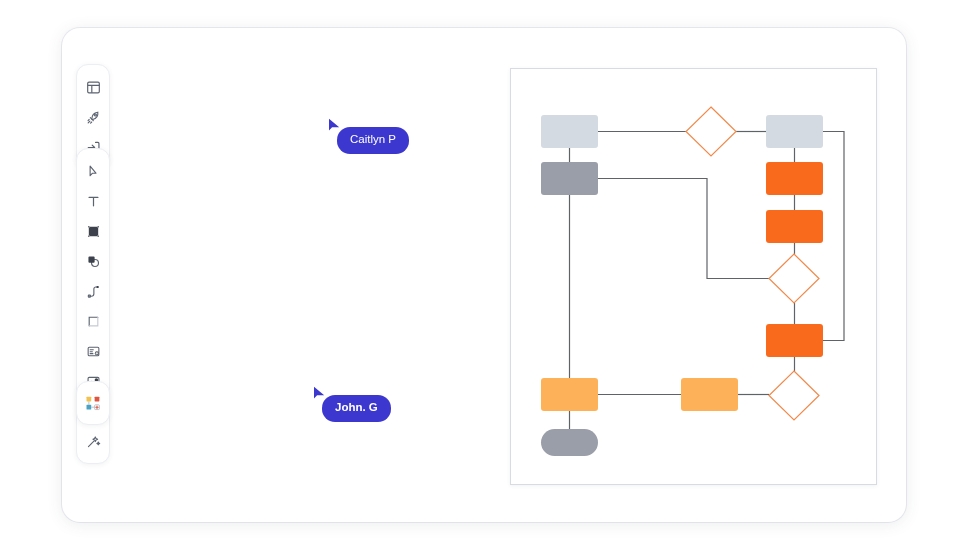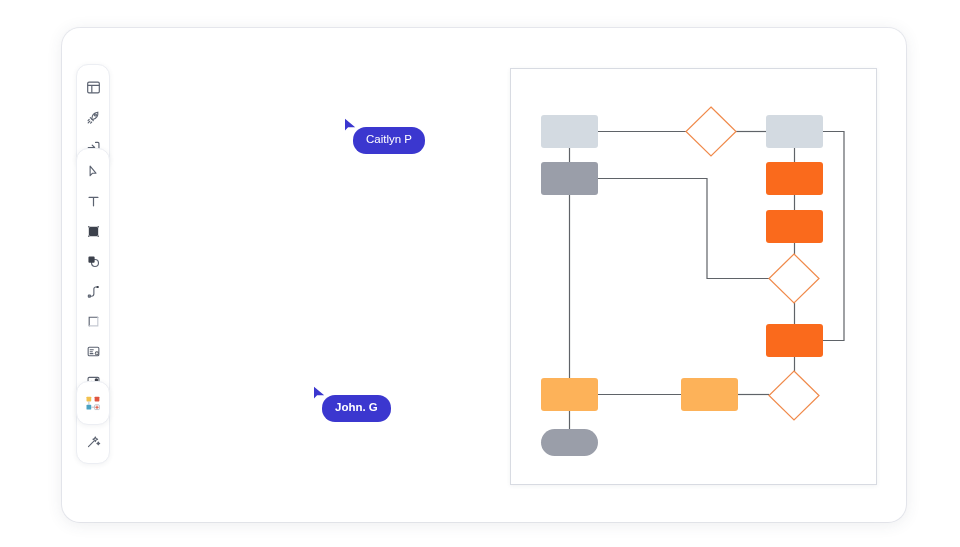--- a/index.html
+++ b/index.html
@@ -51,21 +51,21 @@
     left:9px; top:9px;
     background:#3b37cf;
     color:#ffffff;
     font-size:11.5px;
     line-height:1;
     padding:7px 13px 8px 13px;
     border-radius:13px;
     white-space:nowrap;
     font-family:"Liberation Sans", sans-serif;
   }
-  #cursor-caitlyn{ left:344px; top:118px; }
+  #cursor-caitlyn{ left:328px; top:118px; }
   #cursor-john{ left:313px; top:386px;font-weight:bold; }
 
   
   #diagram-page{
     position:absolute;
     left:510px; top:68px;
     width:365px; height:415px;
     background:#ffffff;
     border:1px solid #d8dbe2;
     box-shadow:0 1px 4px rgba(60,64,90,0.07);

